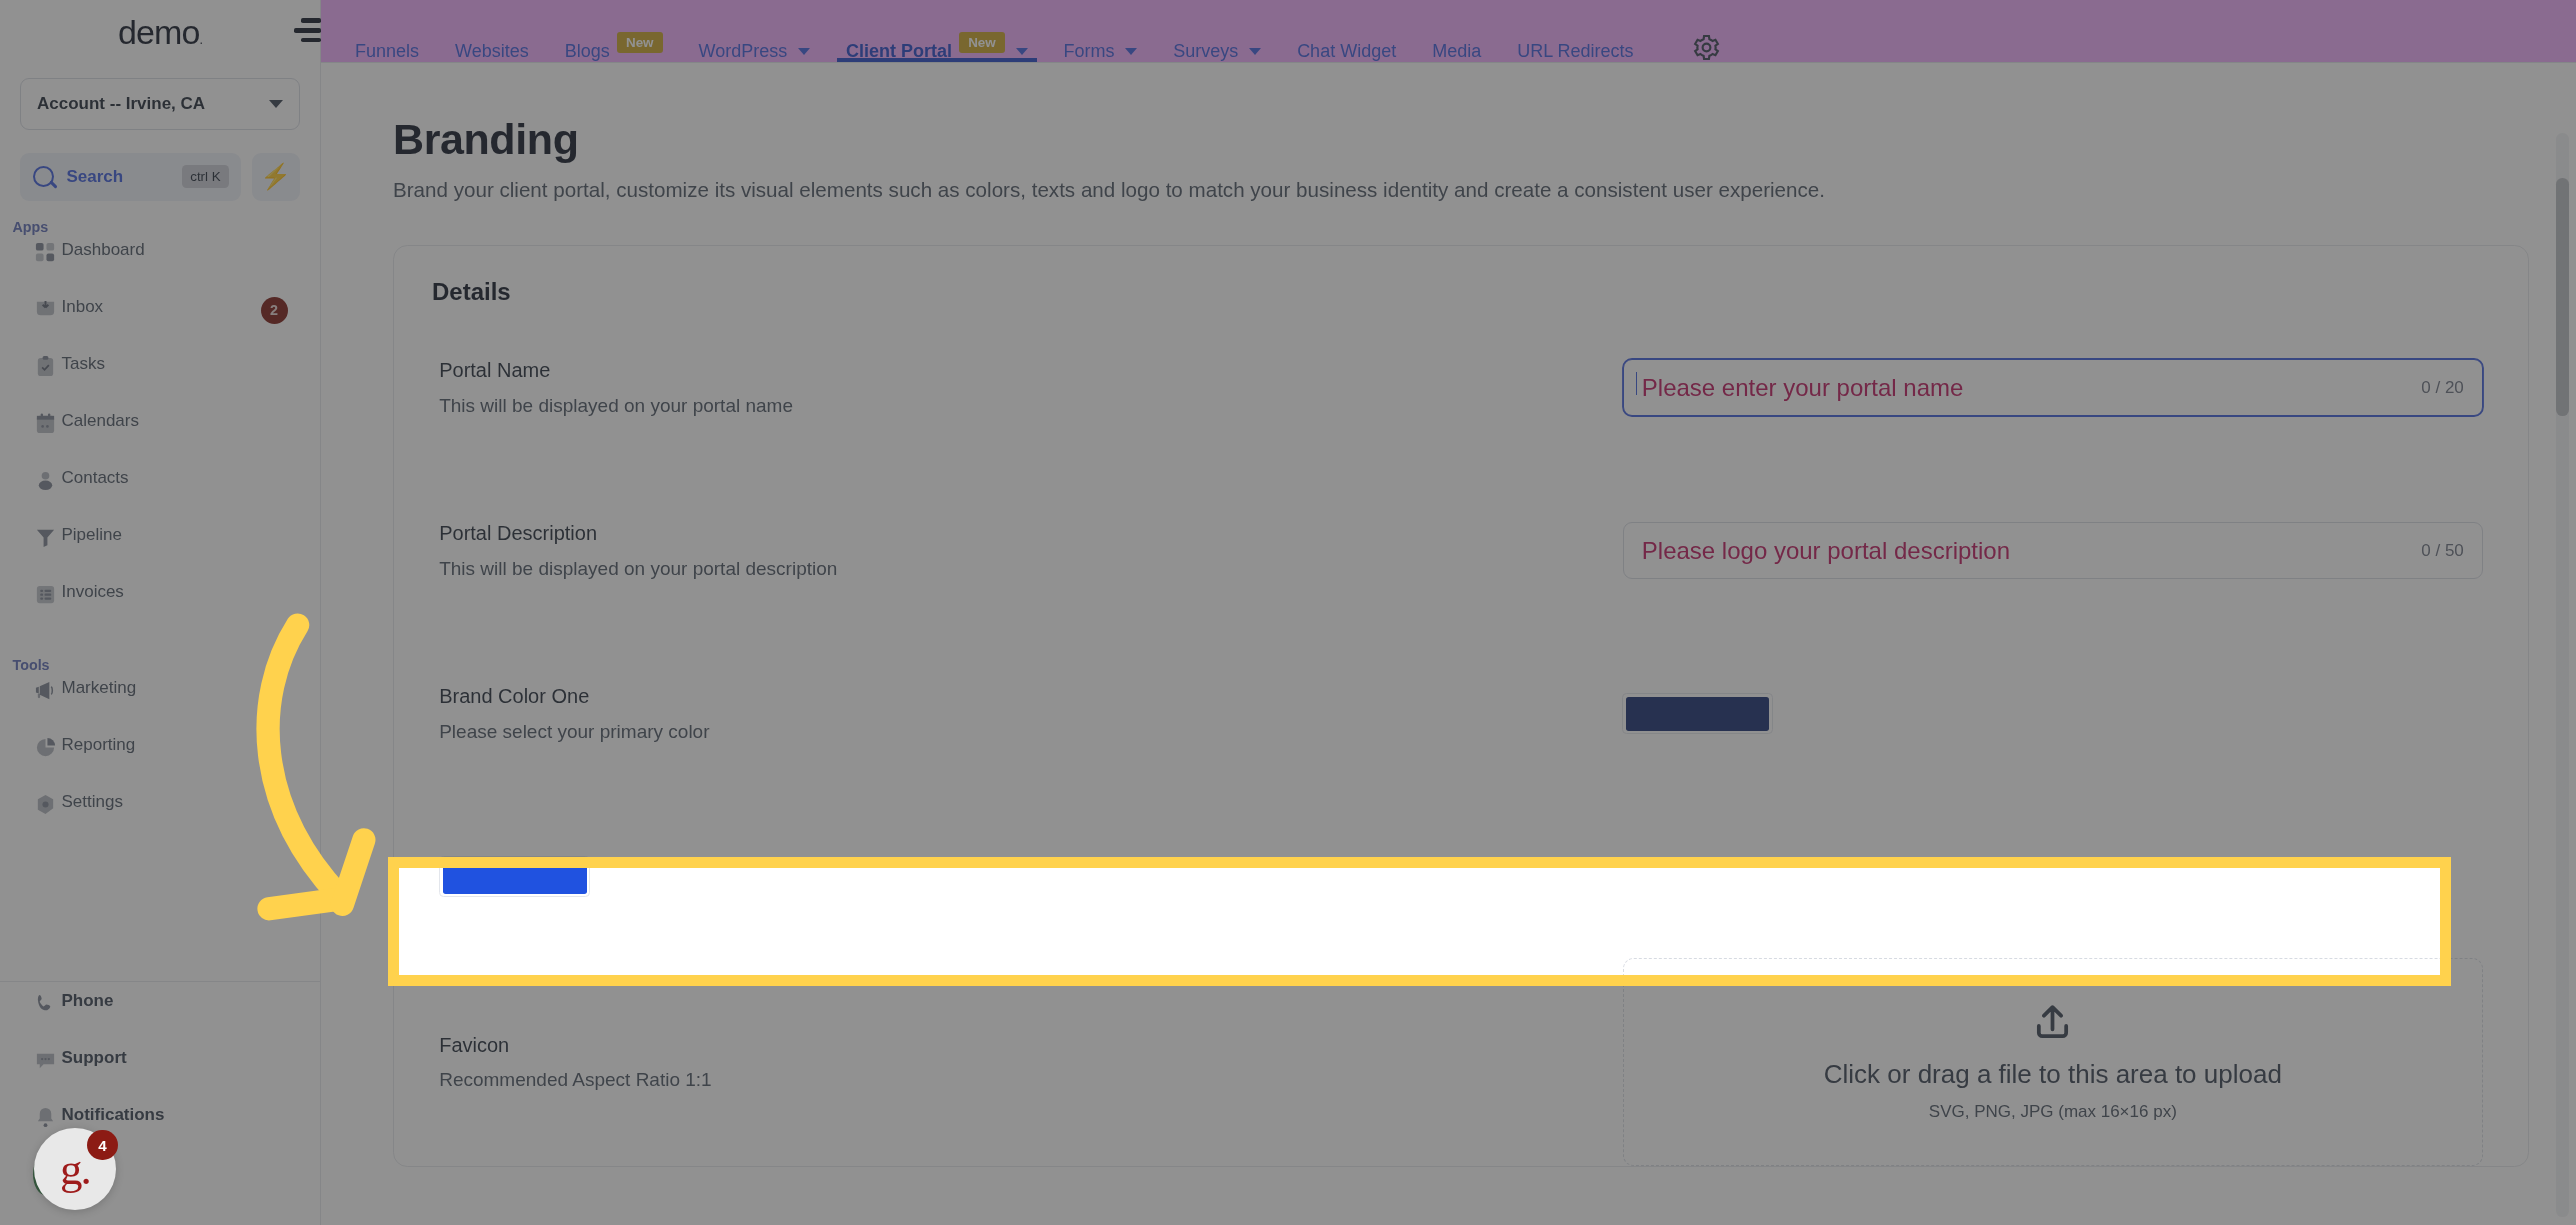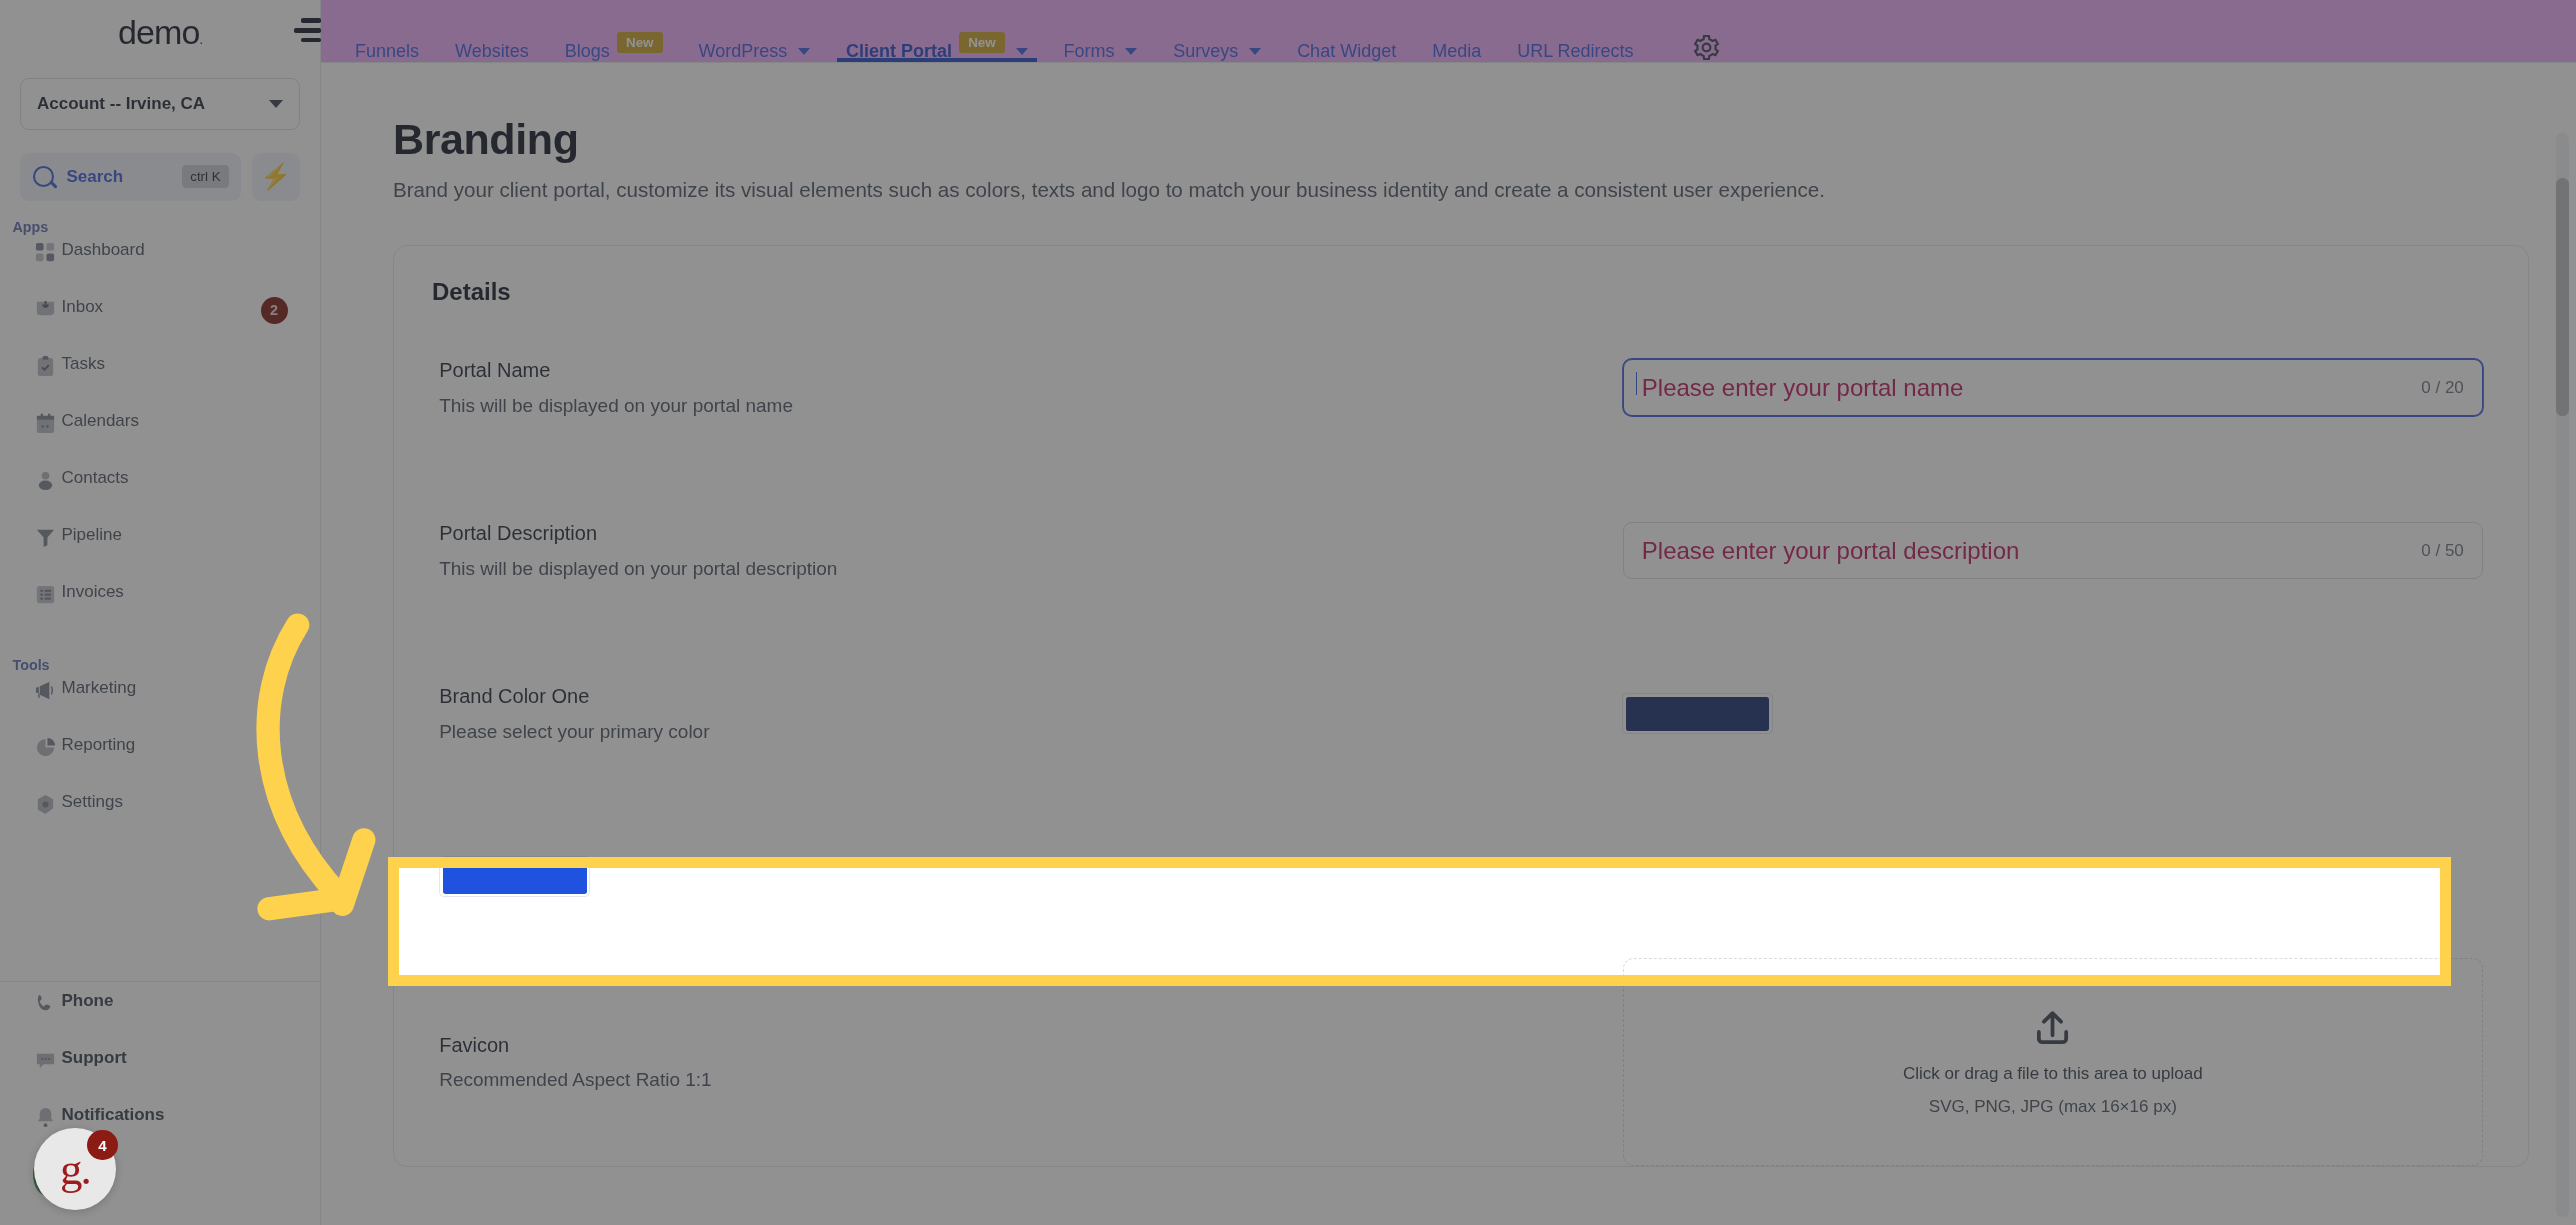--- a/index.html
+++ b/index.html
@@ -187,21 +187,21 @@
     margin-right: 710px;
   }
   .swatch { width: 100%; height: 100%; border-radius: 2.7px; }
 
   .upload-zone {
     width: 860px; height: 208px; border: 1.8px dashed #d7dbe2; border-radius: 10.8px;
     display: flex; flex-direction: column; align-items: center; justify-content: center;
     gap: 12.5px; cursor: pointer; background: #fff;
   }
   .upload-ico svg { width: 41px; height: 41px; stroke: #374151; stroke-width: 2.2; fill: none; }
-  .upload-t1 { font-size: 17px; color: #374151; }
+  .upload-t1 { font-size: 26px; color: #374151; }
   .upload-t2 { font-size: 17px; color: #4b5563; }
 
   
   .scrollbar-track {
     position: absolute; right: 7.2px; top: 70px; width: 12.5px; bottom: 9px;
     background: #f0f1f3; border-radius: 6.3px;
   }
   .scrollbar-thumb {
     position: absolute; right: 7.2px; top: 115px; width: 12.5px; height: 238px;
     background: #b9bcc2; border-radius: 6.3px; cursor: grab;
@@ -485,21 +485,21 @@
           <span class="input-count">0 / 20</span>
         </div>
       </div>
 
       <div class="field-row">
         <div class="field-left">
           <div class="f-label">Portal Description</div>
           <div class="f-desc">This will be displayed on your portal description</div>
         </div>
         <div class="input-wrap">
-          <span class="input-ph">Please enter your portal description</span>
+          <span class="input-ph">Please logo your portal description</span>
           <span class="input-count">0 / 50</span>
         </div>
       </div>
 
       <div class="field-row">
         <div class="field-left">
           <div class="f-label">Brand Color One</div>
           <div class="f-desc">Please select your primary color</div>
         </div>
         <div class="swatch-wrap">

